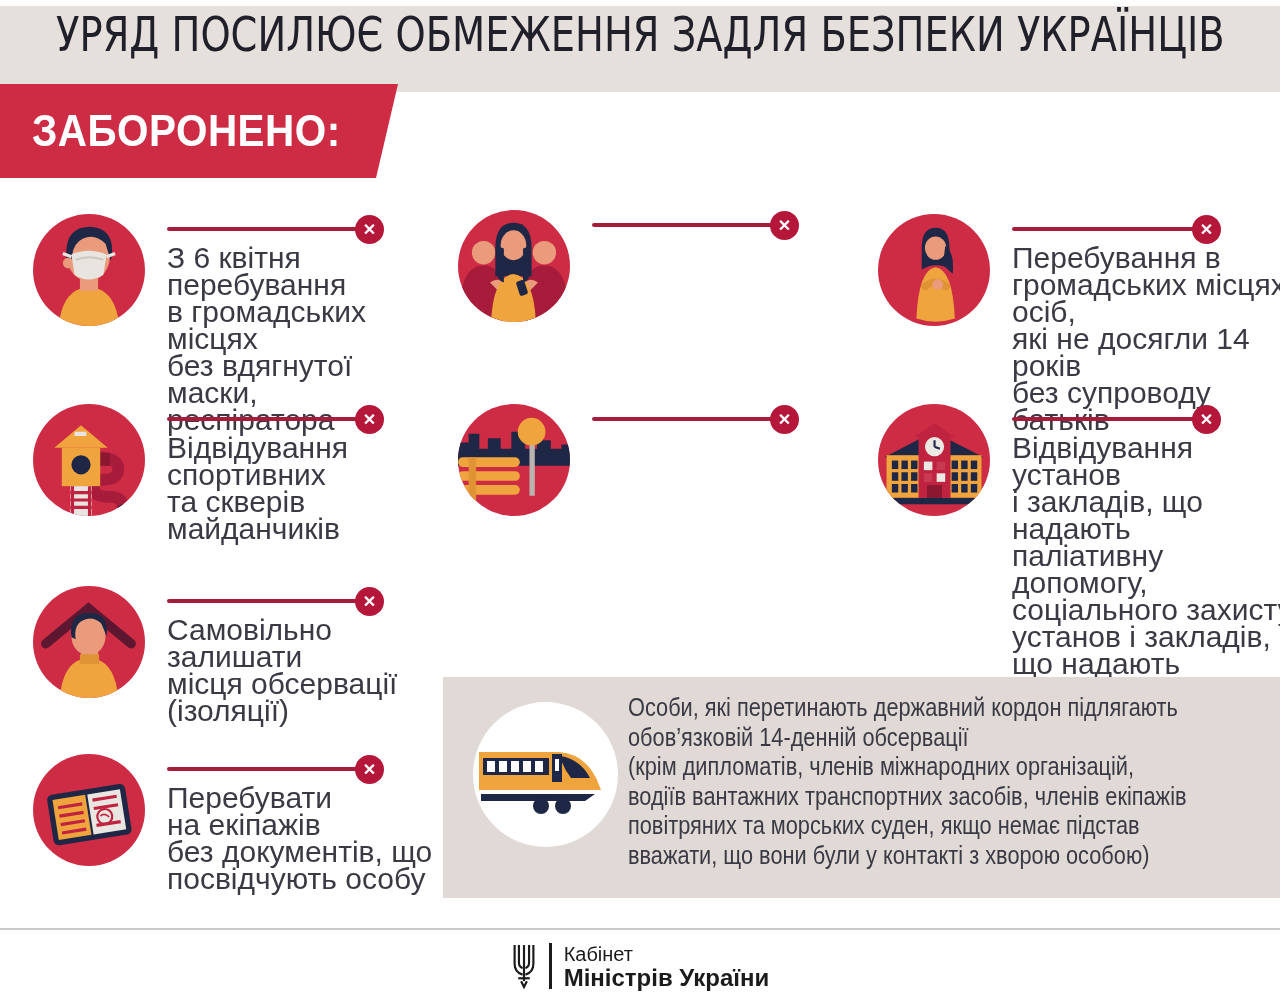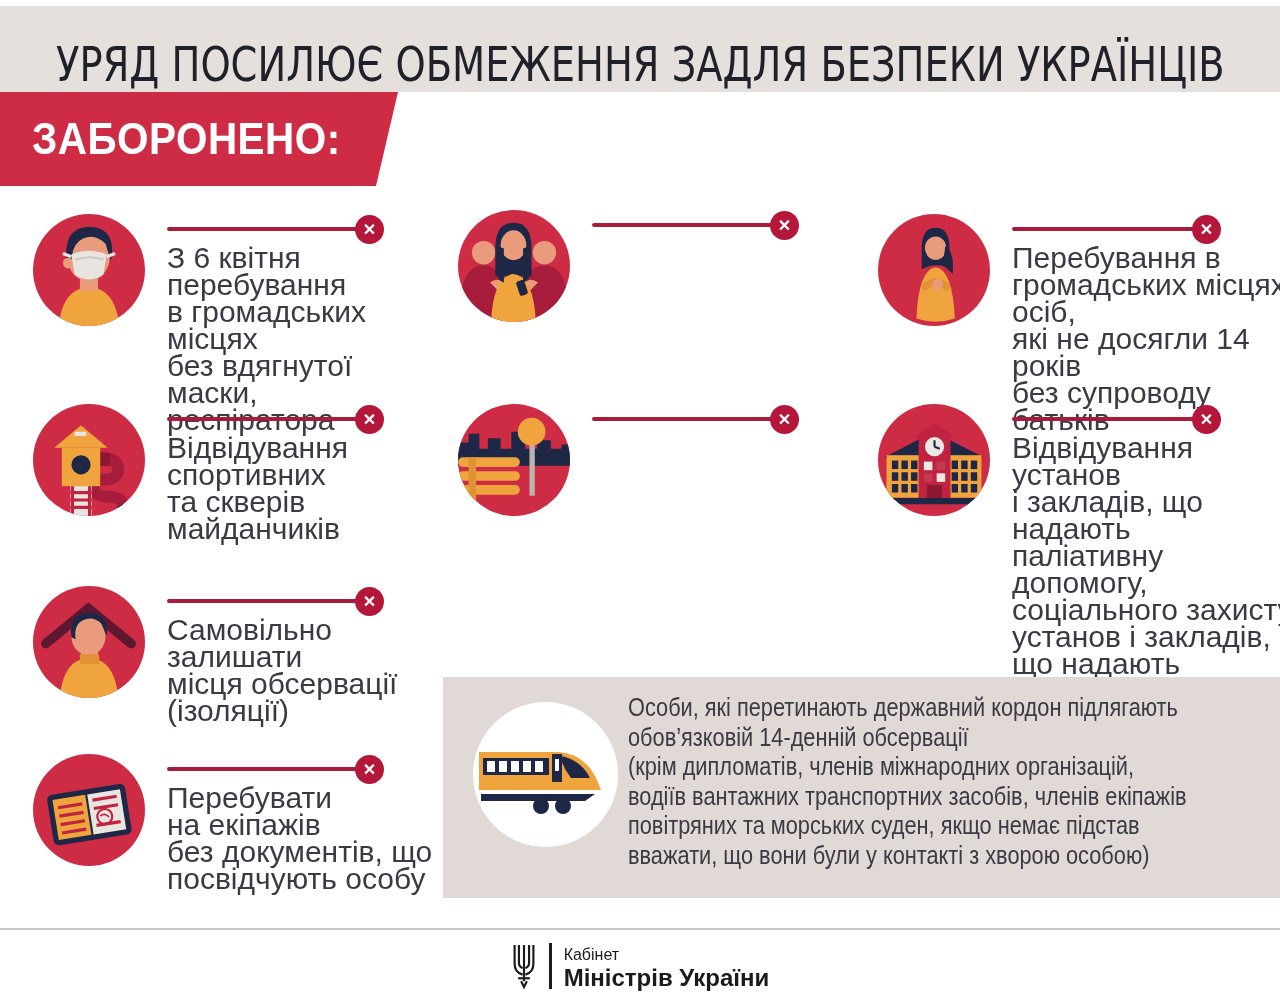--- a/index.html
+++ b/index.html
@@ -1,27 +1,27 @@
 <!DOCTYPE html>
 <html><head>
 <meta charset="utf-8">
 <style>
   * { margin:0; padding:0; box-sizing:border-box; }
   body { background:#fff; font-family:"Liberation Sans", sans-serif; }
   .canvas { position:relative; width:1280px; height:1004px; background:#fff; overflow:hidden; }
 
   
   .header { position:absolute; left:0; top:6px; width:1280px; height:86px;
-            background:#e6e0dc; display:flex; align-items:flex-end; justify-content:center; }
+            background:#e6e0dc; display:flex; align-items:flex-start; justify-content:center; }
   .header h1 { font-family:"DejaVu Sans", sans-serif; font-size:48px; font-weight:400;
                color:#20202a; white-space:nowrap; transform:scaleX(0.80); transform-origin:center;
                letter-spacing:0px; }
 
   
-  .banner { position:absolute; left:0; top:92px; width:398px; height:94px; background:#ce2b45;
+  .banner { position:absolute; left:0; top:84px; width:398px; height:94px; background:#ce2b45;
             clip-path:polygon(0 0, 100% 0, calc(100% - 22px) 100%, 0 100%);
             display:flex; align-items:center; }
   .banner span { display:inline-block; margin-left:32px; color:#ffffff; font-size:44px; font-weight:700;
                  letter-spacing:0.5px; transform:scaleX(0.92); transform-origin:left center; white-space:nowrap; }
 
   
   .item { position:absolute; display:flex; }
   .circle { flex:0 0 112px; width:112px; height:112px; border-radius:50%; background:#ce2b45;
             overflow:hidden; margin-top:14px; position:relative; }
   .circle svg { display:block; width:112px; height:112px; }
@@ -40,21 +40,21 @@
   .notice .ncircle svg { display:block; width:145px; height:145px; }
   .notice .ntext { position:absolute; left:185px; top:16px; font-size:25px; line-height:29.5px;
                    color:#3a3a45; white-space:pre-line; transform:scaleX(0.87); transform-origin:left top; }
 
   
   .divider { position:absolute; left:0; top:928px; width:1280px; height:2px; background:#c9c9c9; }
   .footer { position:absolute; left:0; top:943px; width:1280px; display:flex; justify-content:center;
             align-items:center; gap:12px; }
   .footer .bar { width:3px; height:46px; background:#1b1b1b; }
   .footer .org { display:flex; flex-direction:column; color:#1b1b1b; }
-  .footer .org .l1 { font-size:16px; font-weight:400; line-height:23px; }
+  .footer .org .l1 { font-size:20px; font-weight:400; line-height:23px; }
   .footer .org .l2 { font-size:24px; font-weight:700; line-height:23px; }
 </style>
 </head>
 <body>
 
 <div class="canvas">
 
   <div class="header">
     <h1>УРЯД ПОСИЛЮЄ ОБМЕЖЕННЯ ЗАДЛЯ БЕЗПЕКИ УКРАЇНЦІВ</h1>
   </div>

